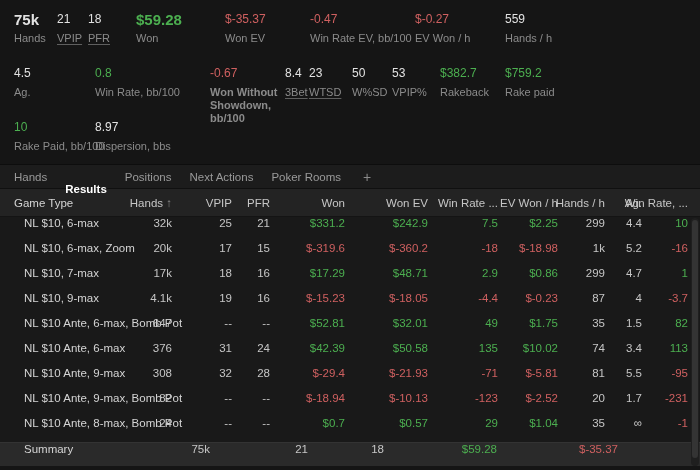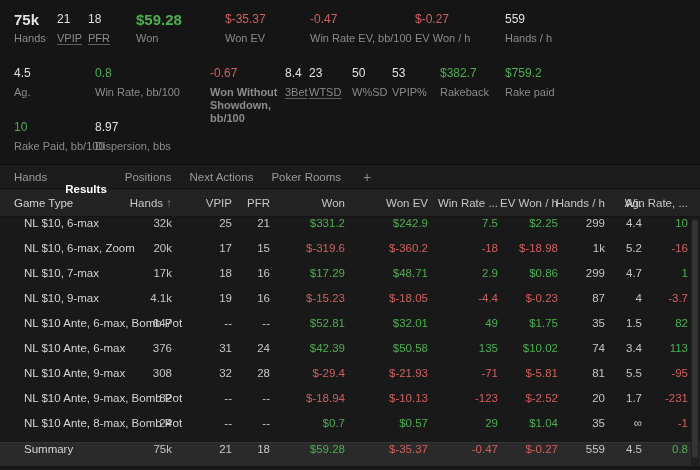--- a/index.html
+++ b/index.html
@@ -45,21 +45,21 @@
   }
   .hcell { position: relative; color: #8d8d8d; font-size: 10.5px; }
   .hcell .htext {
     position: absolute; right: 8px; top: 50%; transform: translateY(-50%);
     white-space: nowrap;
   }
   .hcell.col0 .htext { right: auto; left: 14px; }
   .sort-arrow { color: #8d8d8d; }
 
   .trow { display: flex; height: 25px; background: #191919; }
-  .trow.summary { height: 24px; background: #2a2a2a; border-top: 1px solid #333333; }
+  .trow.summary { height: 24px; background: #2a2a2a; border-top: 1px solid #333333; gap: 38px; }
   .cell {
     flex: 0 0 auto; text-align: right; padding-right: 8px;
     font-size: 11.5px; color: #c6c6c6; white-space: nowrap;
   }
   .cell.pos { color: var(--green); }
   .cell.neg { color: var(--red); }
   .col0 { width: 118px; text-align: left; padding-left: 24px; padding-right: 0; color: #d4d4d4; }
   .col1 { width: 62px; }
   .col2 { width: 60px; }
   .col3 { width: 38px; }

